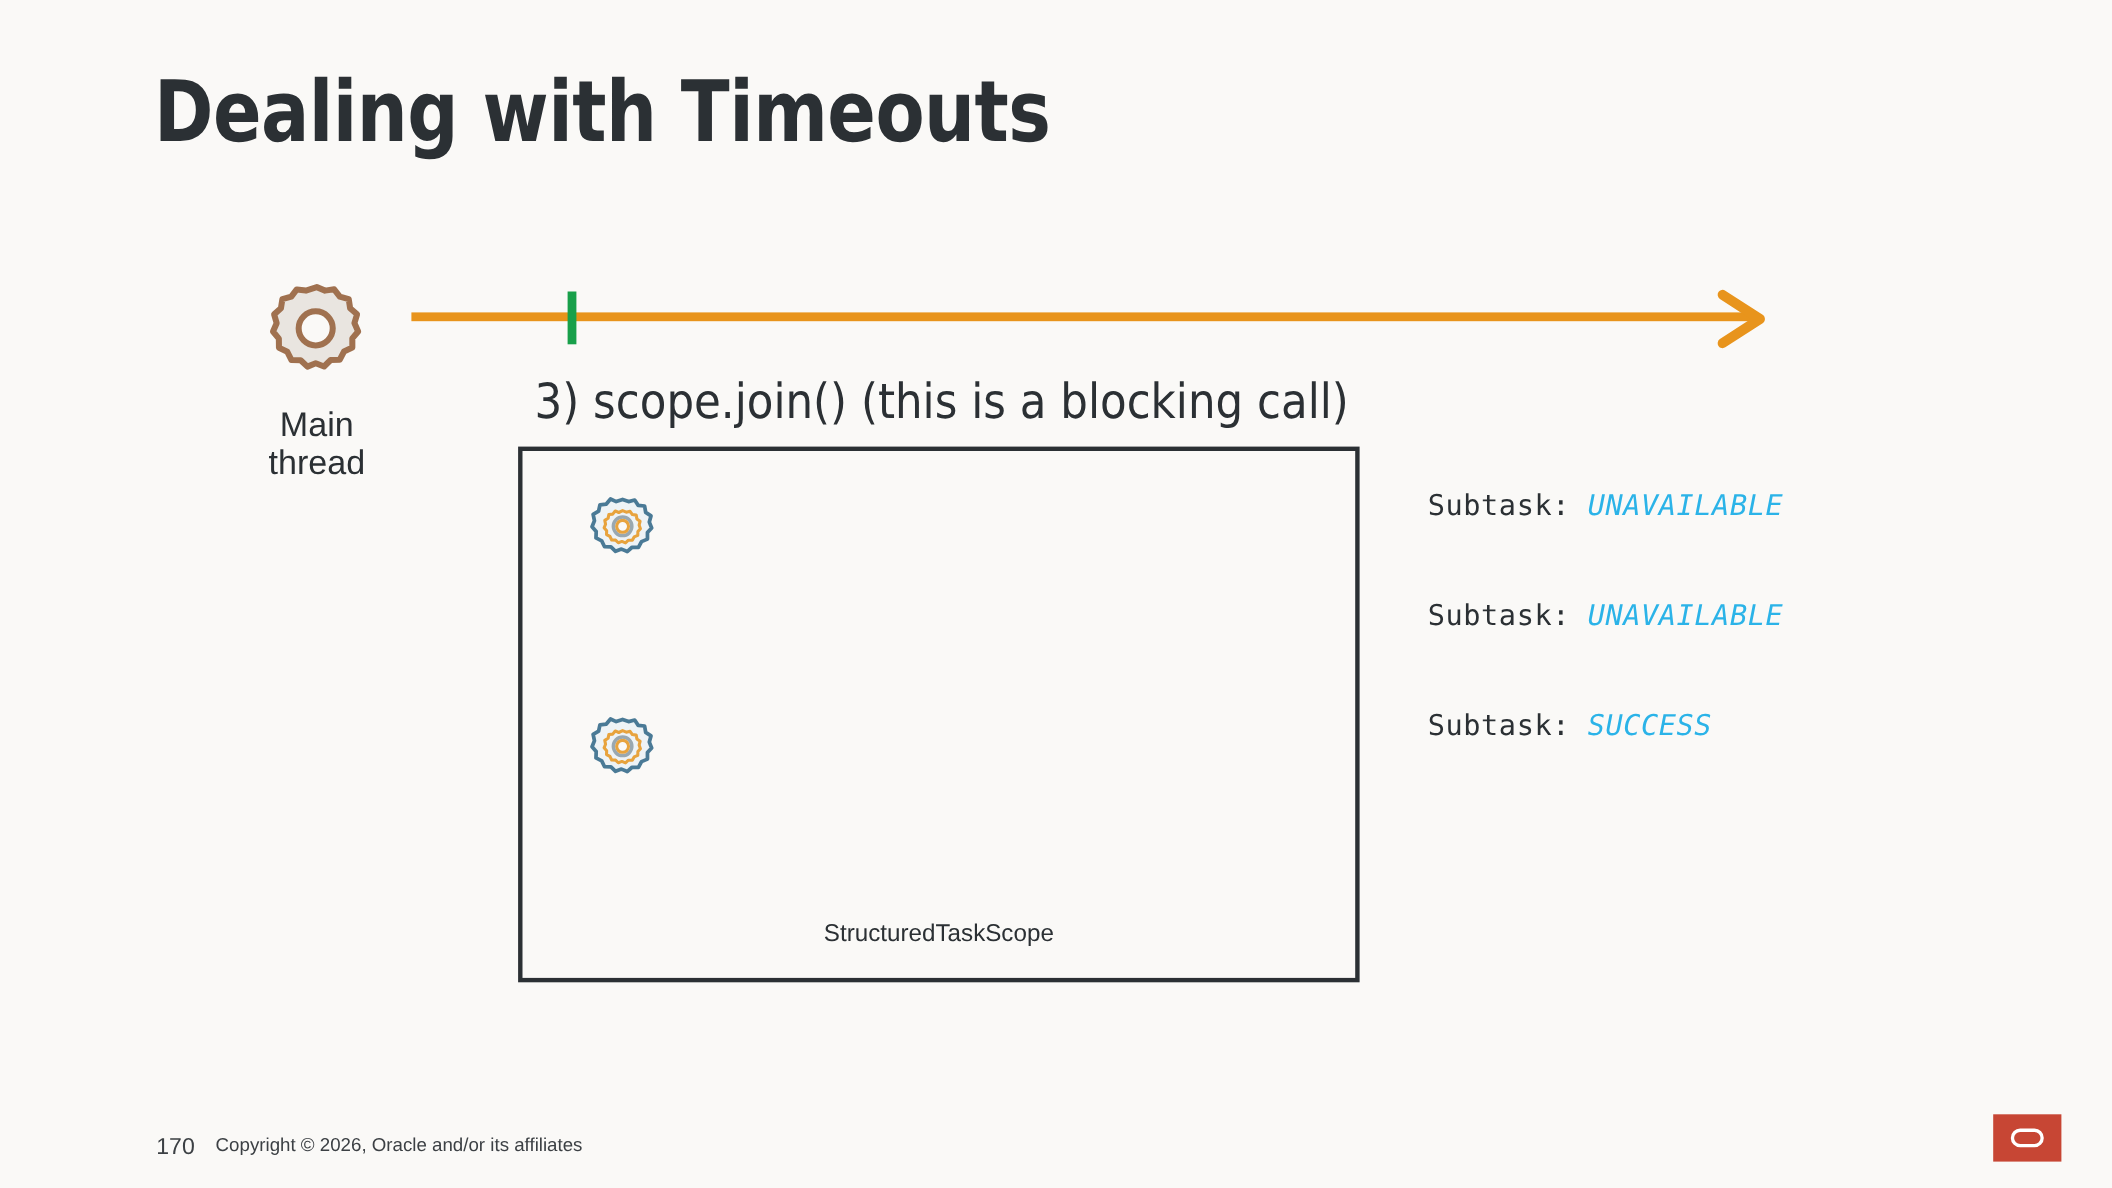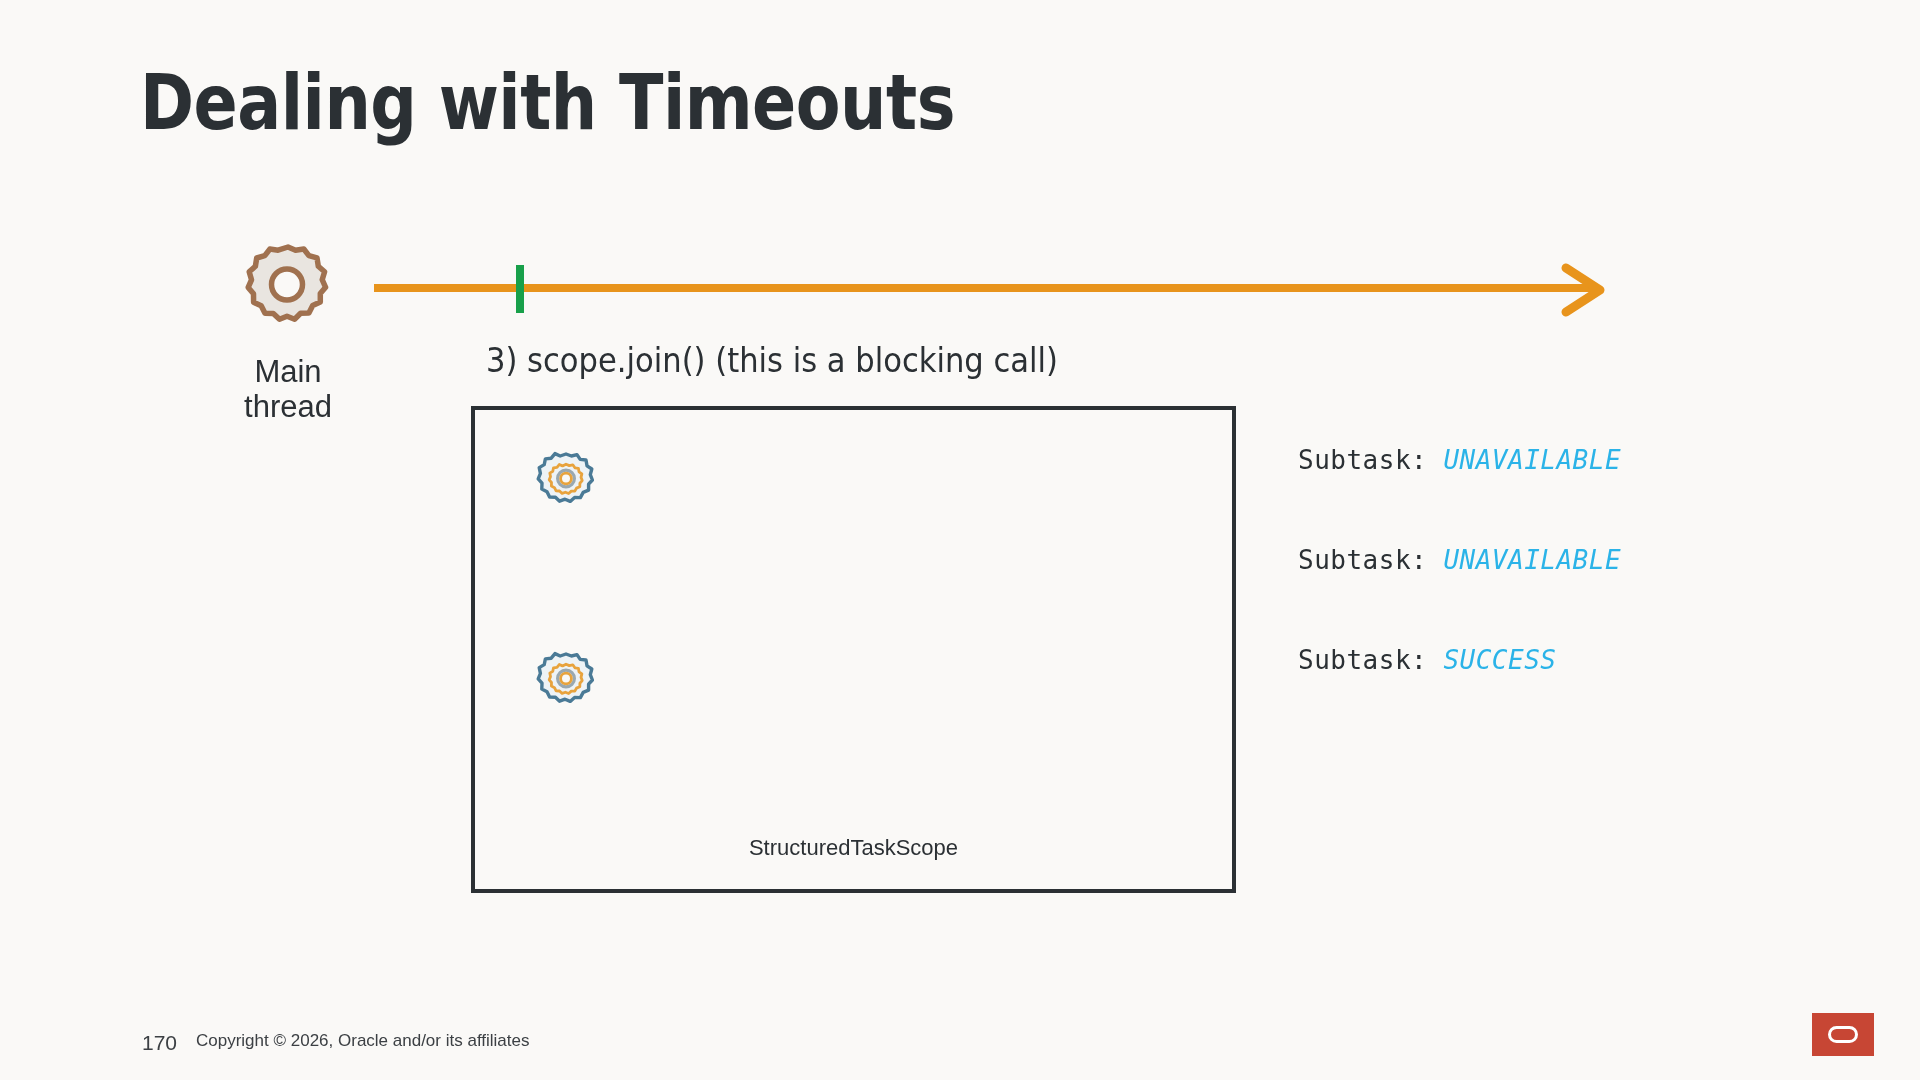--- a/index.html
+++ b/index.html
@@ -35,21 +35,21 @@
     letter-spacing: -0.5px;
     white-space: nowrap;
     transform: scaleX(0.94);
     transform-origin: left center;
   }
 
   
   #main-thread-group {
     position: absolute;
     left: 200px;
-    top: 240px;
+    top: 254px;
     width: 140px;
   }
   #main-thread-gear {
     width: 100px;
     height: 100px;
     display: block;
     margin: 0 auto;
   }
   #main-thread-label {
     margin-top: 14px;
@@ -92,21 +92,21 @@
     height: 48px;
     background: #18a04a;
   }
 
   
   #step-caption {
     position: absolute;
     left: 468px;
     top: 340px;
     font-family: "DejaVu Sans Condensed", "Liberation Sans Narrow", "Liberation Sans", sans-serif;
-    font-size: 34px;
+    font-size: 44px;
     color: #2b3034;
     white-space: nowrap;
   }
 
   
   #scope-box {
     position: absolute;
     left: 453px;
     top: 406px;
     width: 765px;

